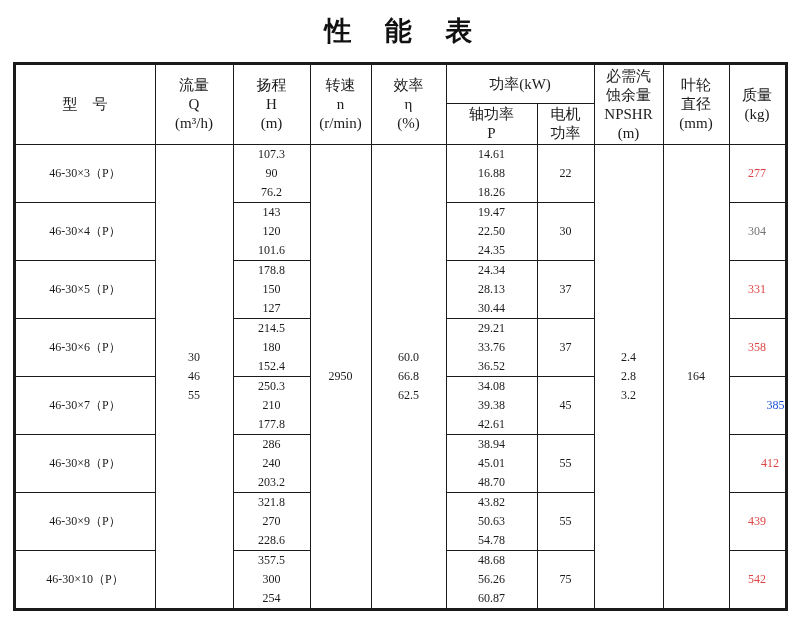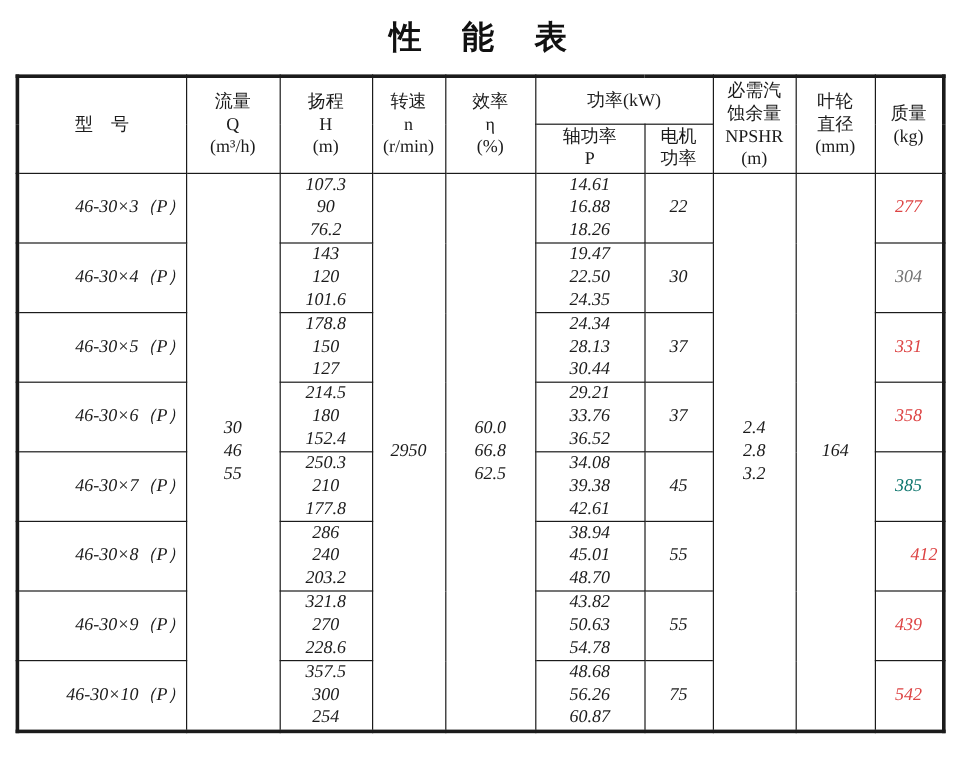--- a/index.html
+++ b/index.html
@@ -43,28 +43,27 @@
     padding: 0;
     white-space: pre-line;
     font-weight: normal;
     overflow: hidden;
   }
   .perf thead th {
     font-size: 15px;
     line-height: 19px;
   }
   .perf tbody td {
-    font-size: 15px;
+    font-size: 12px;
     line-height: 19px;
-    font-style: italic;
   }
   tr.hdr-top { height: 40px; }
   tr.hdr-sub { height: 41px; }
   tr.body-row { height: 57px; }
-  td.model-cell { font-size: 16px; text-align: right; }
+  td.model-cell { font-size: 16px; }
   td.mass-cell { color: #dd4444; }
 </style>
 </head>
 <body>
 
 <div class="page">
 
   <h1 class="title">性　能　表</h1>
 
   <table class="perf">
@@ -173,21 +172,21 @@
       </tr>
       <tr class="body-row">
         <td class="model-cell">46-30×7（P）</td>
         <td>250.3
 210
 177.8</td>
         <td>34.08
 39.38
 42.61</td>
         <td>45</td>
-        <td class="mass-cell" style="color: #0f766e;">385</td>
+        <td class="mass-cell" style="color: #1d4ed8; text-align: right;">385</td>
       </tr>
       <tr class="body-row">
         <td class="model-cell">46-30×8（P）</td>
         <td>286
 240
 203.2</td>
         <td>38.94
 45.01
 48.70</td>
         <td>55</td>

